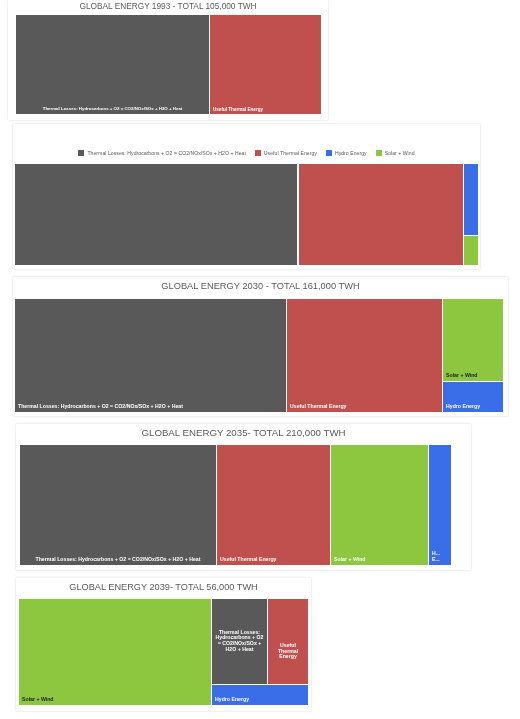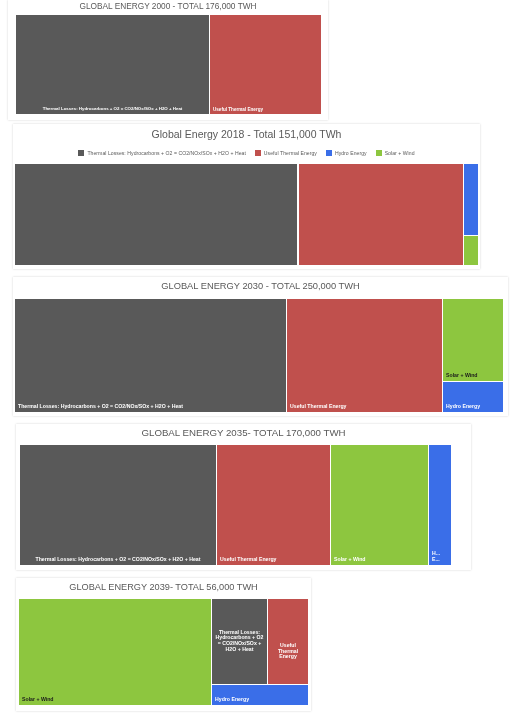--- a/index.html
+++ b/index.html
@@ -51,34 +51,33 @@
     word-break:break-word;
   }
   .cell-label.dark-text{color:#1a1a1a;}
   .cell-label.center{text-align:center;left:2px;right:2px;}
   .cell-label.mid{bottom:auto;top:50%;transform:translateY(-50%);}
 </style>
 </head>
 <body>
 
 <div class="panel" style="left:8px;top:0px;width:320px;height:120px;">
-  <div class="chart-title" style="top:1px;font-size:8.3px;">GLOBAL ENERGY 2000 - TOTAL  176,000 TWH</div>
+  <div class="chart-title" style="top:1px;font-size:8.3px;">GLOBAL ENERGY 1993 - TOTAL  105,000 TWH</div>
   <div class="plot" style="left:8px;top:15px;width:305px;height:99px;">
     <div class="cell" style="left:0;top:0;width:193px;height:99px;background:#595959;">
       <div class="cell-label center" style="font-size:4.4px;">Thermal Losses: Hydrocarbons + O2  =  CO2/NOx/SOx + H2O + Heat</div>
     </div>
     <div class="cell" style="left:194px;top:0;width:120px;height:99px;background:#c0504d;">
       <div class="cell-label" style="font-size:4.6px;">Useful Thermal Energy</div>
     </div>
 
   </div>
 </div>
 
 <div class="panel" style="left:13px;top:124px;width:467px;height:145px;">
-  <div class="chart-title" style="top:4px;font-size:10.5px;">Global Energy 2018 - Total  151,000 TWh</div>
   <div class="legend" style="top:26px;">
     <span class="legend-item">
       <span class="legend-swatch" style="background:#595959;"></span>
       <span class="legend-label">Thermal Losses: Hydrocarbons + O2  =  CO2/NOx/SOx + H2O + Heat</span>
     </span>
     <span class="legend-item">
       <span class="legend-swatch" style="background:#c0504d;"></span>
       <span class="legend-label">Useful Thermal Energy</span>
     </span>
     <span class="legend-item">
@@ -92,39 +91,39 @@
   </div>
   <div class="plot" style="left:2px;top:40px;width:463px;height:101px;">
     <div class="cell" style="left:0;top:0;width:282px;height:101px;background:#595959;"></div>
     <div class="cell" style="left:284px;top:0;width:164px;height:101px;background:#c0504d;"></div>
     <div class="cell" style="left:449px;top:0;width:17px;height:71px;background:#3a6ee8;"></div>
     <div class="cell" style="left:449px;top:72px;width:17px;height:29px;background:#8dc63f;"></div>
   </div>
 </div>
 
 <div class="panel" style="left:13px;top:277px;width:495px;height:139px;">
-  <div class="chart-title" style="top:4px;font-size:9.3px;">GLOBAL ENERGY 2030 - TOTAL  250,000 TWH</div>
+  <div class="chart-title" style="top:4px;font-size:9.3px;">GLOBAL ENERGY 2030 - TOTAL  161,000 TWH</div>
   <div class="plot" style="left:2px;top:22px;width:490px;height:113px;">
     <div class="cell" style="left:0;top:0;width:271px;height:113px;background:#595959;">
       <div class="cell-label" style="font-size:5.2px;">Thermal Losses: Hydrocarbons + O2  =  CO2/NOx/SOx + H2O + Heat</div>
     </div>
     <div class="cell" style="left:272px;top:0;width:155px;height:113px;background:#c0504d;">
       <div class="cell-label" style="font-size:5.2px;">Useful Thermal Energy</div>
     </div>
     <div class="cell" style="left:428px;top:0;width:60px;height:82px;background:#8dc63f;">
       <div class="cell-label dark-text" style="font-size:5.2px;">Solar + Wind</div>
     </div>
     <div class="cell" style="left:428px;top:83px;width:60px;height:30px;background:#3a6ee8;">
       <div class="cell-label" style="font-size:5.2px;">Hydro Energy</div>
     </div>
   </div>
 </div>
 
 <div class="panel" style="left:16px;top:424px;width:455px;height:146px;">
-  <div class="chart-title" style="top:3px;font-size:9.7px;">GLOBAL ENERGY 2035- TOTAL  170,000 TWH</div>
+  <div class="chart-title" style="top:3px;font-size:9.7px;">GLOBAL ENERGY 2035- TOTAL  210,000 TWH</div>
   <div class="plot" style="left:4px;top:21px;width:443px;height:120px;">
     <div class="cell" style="left:0;top:0;width:196px;height:120px;background:#595959;">
       <div class="cell-label center" style="font-size:5.2px;">Thermal Losses: Hydrocarbons + O2  =  CO2/NOx/SOx + H2O + Heat</div>
     </div>
     <div class="cell" style="left:197px;top:0;width:113px;height:120px;background:#c0504d;">
       <div class="cell-label" style="font-size:5.2px;">Useful Thermal Energy</div>
     </div>
     <div class="cell" style="left:311px;top:0;width:97px;height:120px;background:#8dc63f;">
       <div class="cell-label" style="font-size:5.2px;">Solar + Wind</div>
     </div>

